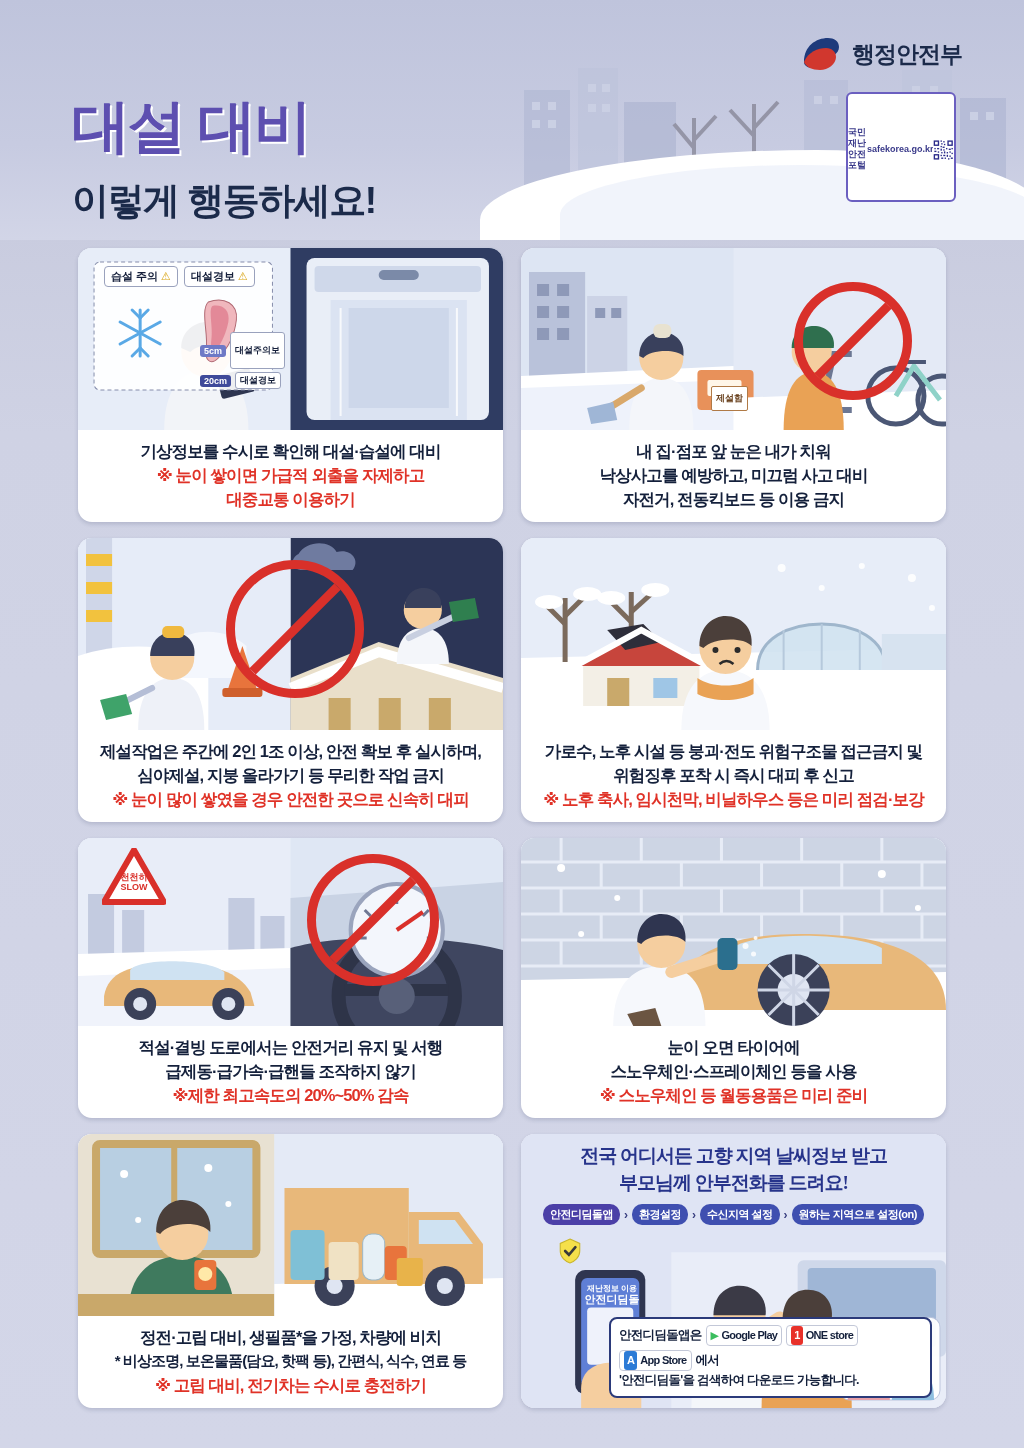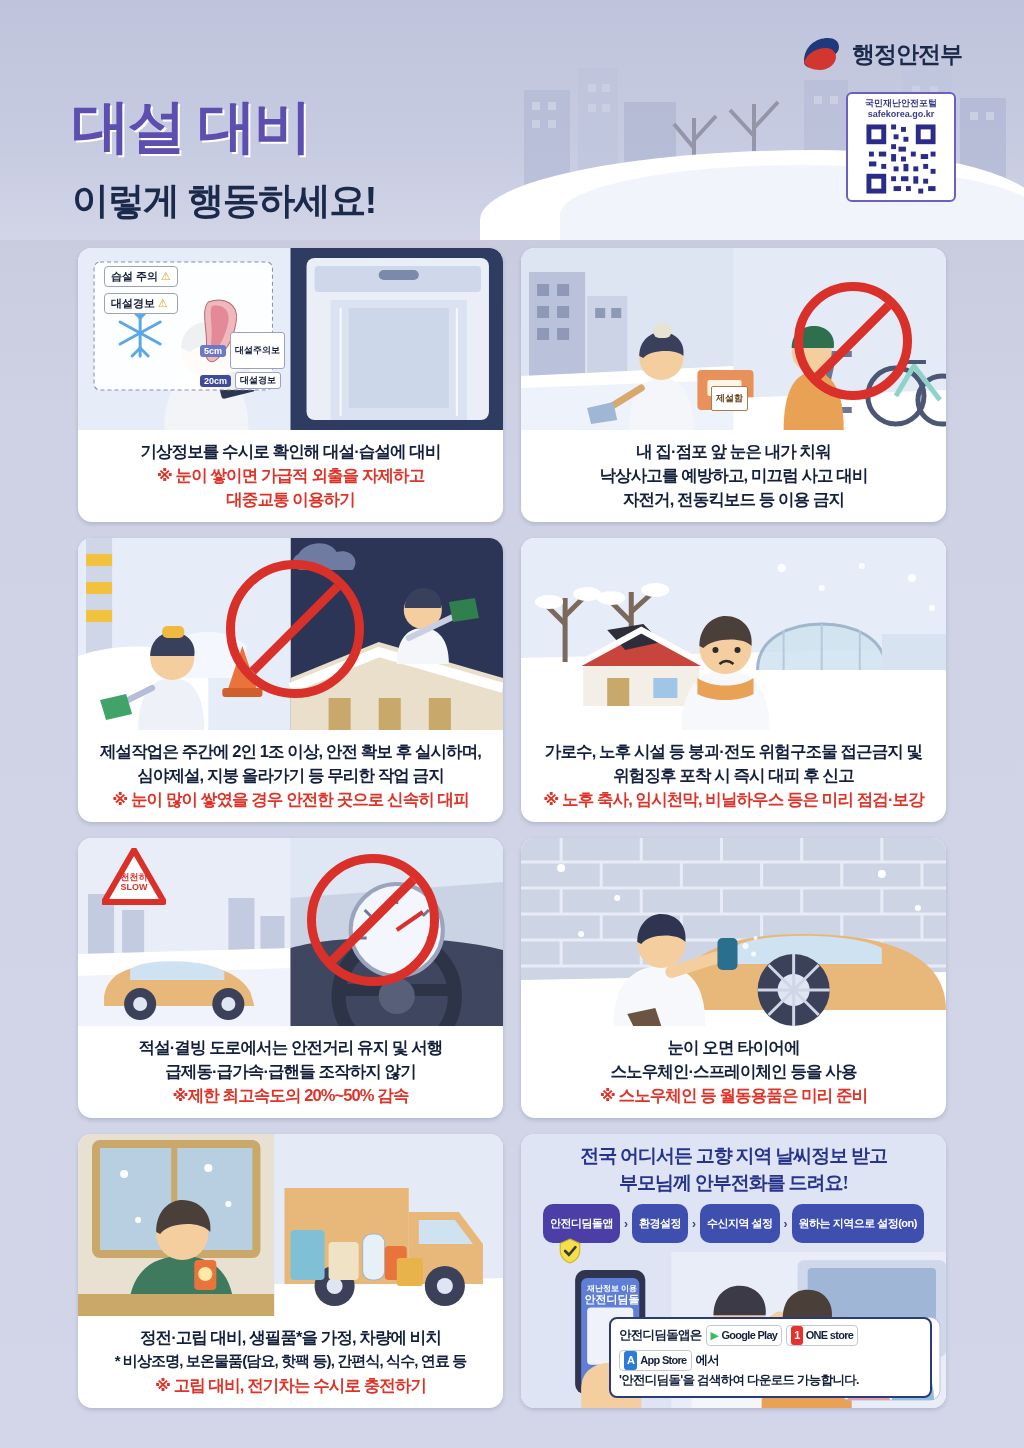--- a/index.html
+++ b/index.html
@@ -45,21 +45,21 @@
     font-size:37px;font-weight:bold;color:#1b2a4a;letter-spacing:-1.5px;
   }
   .gov{
     position:absolute;right:62px;top:32px;display:flex;align-items:center;gap:10px;
   }
   .gov-mark{width:44px;height:44px;position:relative;}
   .gov-name{font-size:23px;font-weight:bold;color:#1b2a4a;letter-spacing:-1px;}
   .qr-box{
     position:absolute;right:68px;top:92px;width:110px;height:110px;
     background:#fff;border:2px solid #6b5fc0;border-radius:6px;
-    display:flex;flex-direction:column;align-items:center;padding-top:4px;
+    display:flex;flex-direction:row;align-items:center;padding-top:4px;
     box-sizing:border-box;
   }
   .qr-t1{font-size:9px;color:#3a3a8a;font-weight:bold;line-height:11px;}
   .qr-t2{font-size:9px;color:#3a3a8a;font-weight:bold;line-height:11px;}
   .qr-img{width:78px;height:74px;margin-top:2px;}
 
   
   .grid{position:absolute;left:0;top:248px;width:1024px;}
   .row{display:flex;gap:18px;padding:0 78px 16px 78px;box-sizing:border-box;}
   .card{
@@ -90,21 +90,21 @@
   .promo-title{
     position:absolute;left:0;right:0;top:8px;text-align:center;
     font-size:19px;font-weight:bold;color:#27348b;line-height:27px;letter-spacing:-1px;font-family:Liberation Serif, serif;
   }
   .steps{
     position:absolute;left:12px;right:12px;top:70px;
     display:flex;align-items:center;justify-content:center;gap:4px;
   }
   .step{
     background:#4b3fa7;color:#fff;font-size:11px;font-weight:bold;
-    border-radius:10px;padding:12px 7px;white-space:nowrap;letter-spacing:-0.5px;
+    border-radius:10px;padding:3px 7px;white-space:nowrap;letter-spacing:-0.5px;
   }
   .step.alt{background:#3f4fb0;}
   .arrow{color:#3a3f80;font-size:12px;font-weight:bold;}
   .store-bar{
     position:absolute;left:88px;right:14px;bottom:10px;
     background:#fff;border:2px solid #2b3a7a;border-radius:8px;
     padding:6px 8px;box-sizing:border-box;
   }
   .store-line{font-size:12.5px;font-weight:bold;color:#14203b;letter-spacing:-0.7px;line-height:19px;display:flex;align-items:center;flex-wrap:wrap;gap:4px;}
   .chip{display:inline-flex;align-items:center;gap:3px;border:1px solid #c3c8d8;border-radius:4px;padding:0 4px;background:#fff;font-size:11px;}
@@ -248,21 +248,21 @@
               <path d="M62 70 L54 62"></path>
                 <path d="M62 70 L70 62"></path>
               <path d="M62 100 L54 108"></path>
                 <path d="M62 100 L70 108"></path>
             </g>
 
             <path d="M130 54 C146 48 160 56 158 72 C156 88 150 100 140 110 C132 118 126 112 128 100 C130 86 122 62 130 54Z" fill="#f0b7bd" stroke="#b06a74"></path>
             <path d="M134 58 C144 56 152 62 150 74 C148 84 144 94 138 102 C134 106 132 100 133 92 C135 80 130 62 134 58Z" fill="#d9657a" opacity=".55"></path>
           </svg>
 
-          <div style="position:absolute;left:26px;top:18px;display:flex;gap:6px;flex-direction:column;">
+          <div style="position:absolute;left:26px;top:18px;display:flex;gap:6px;">
             <div style="background:#fff;border:1px solid #9aa2bd;border-radius:4px;padding:2px 6px;font-size:11px;font-weight:bold;color:#16203b;display:flex;align-items:center;gap:3px">
               <span>습설 주의</span>
               <span style="color:#d9a516">⚠</span>
             </div>
             <div style="background:#fff;border:1px solid #9aa2bd;border-radius:4px;padding:2px 6px;font-size:11px;font-weight:bold;color:#16203b;display:flex;align-items:center;gap:3px">
               <span>대설경보</span>
               <span style="color:#d9a516">⚠</span>
             </div>
           </div>
 

